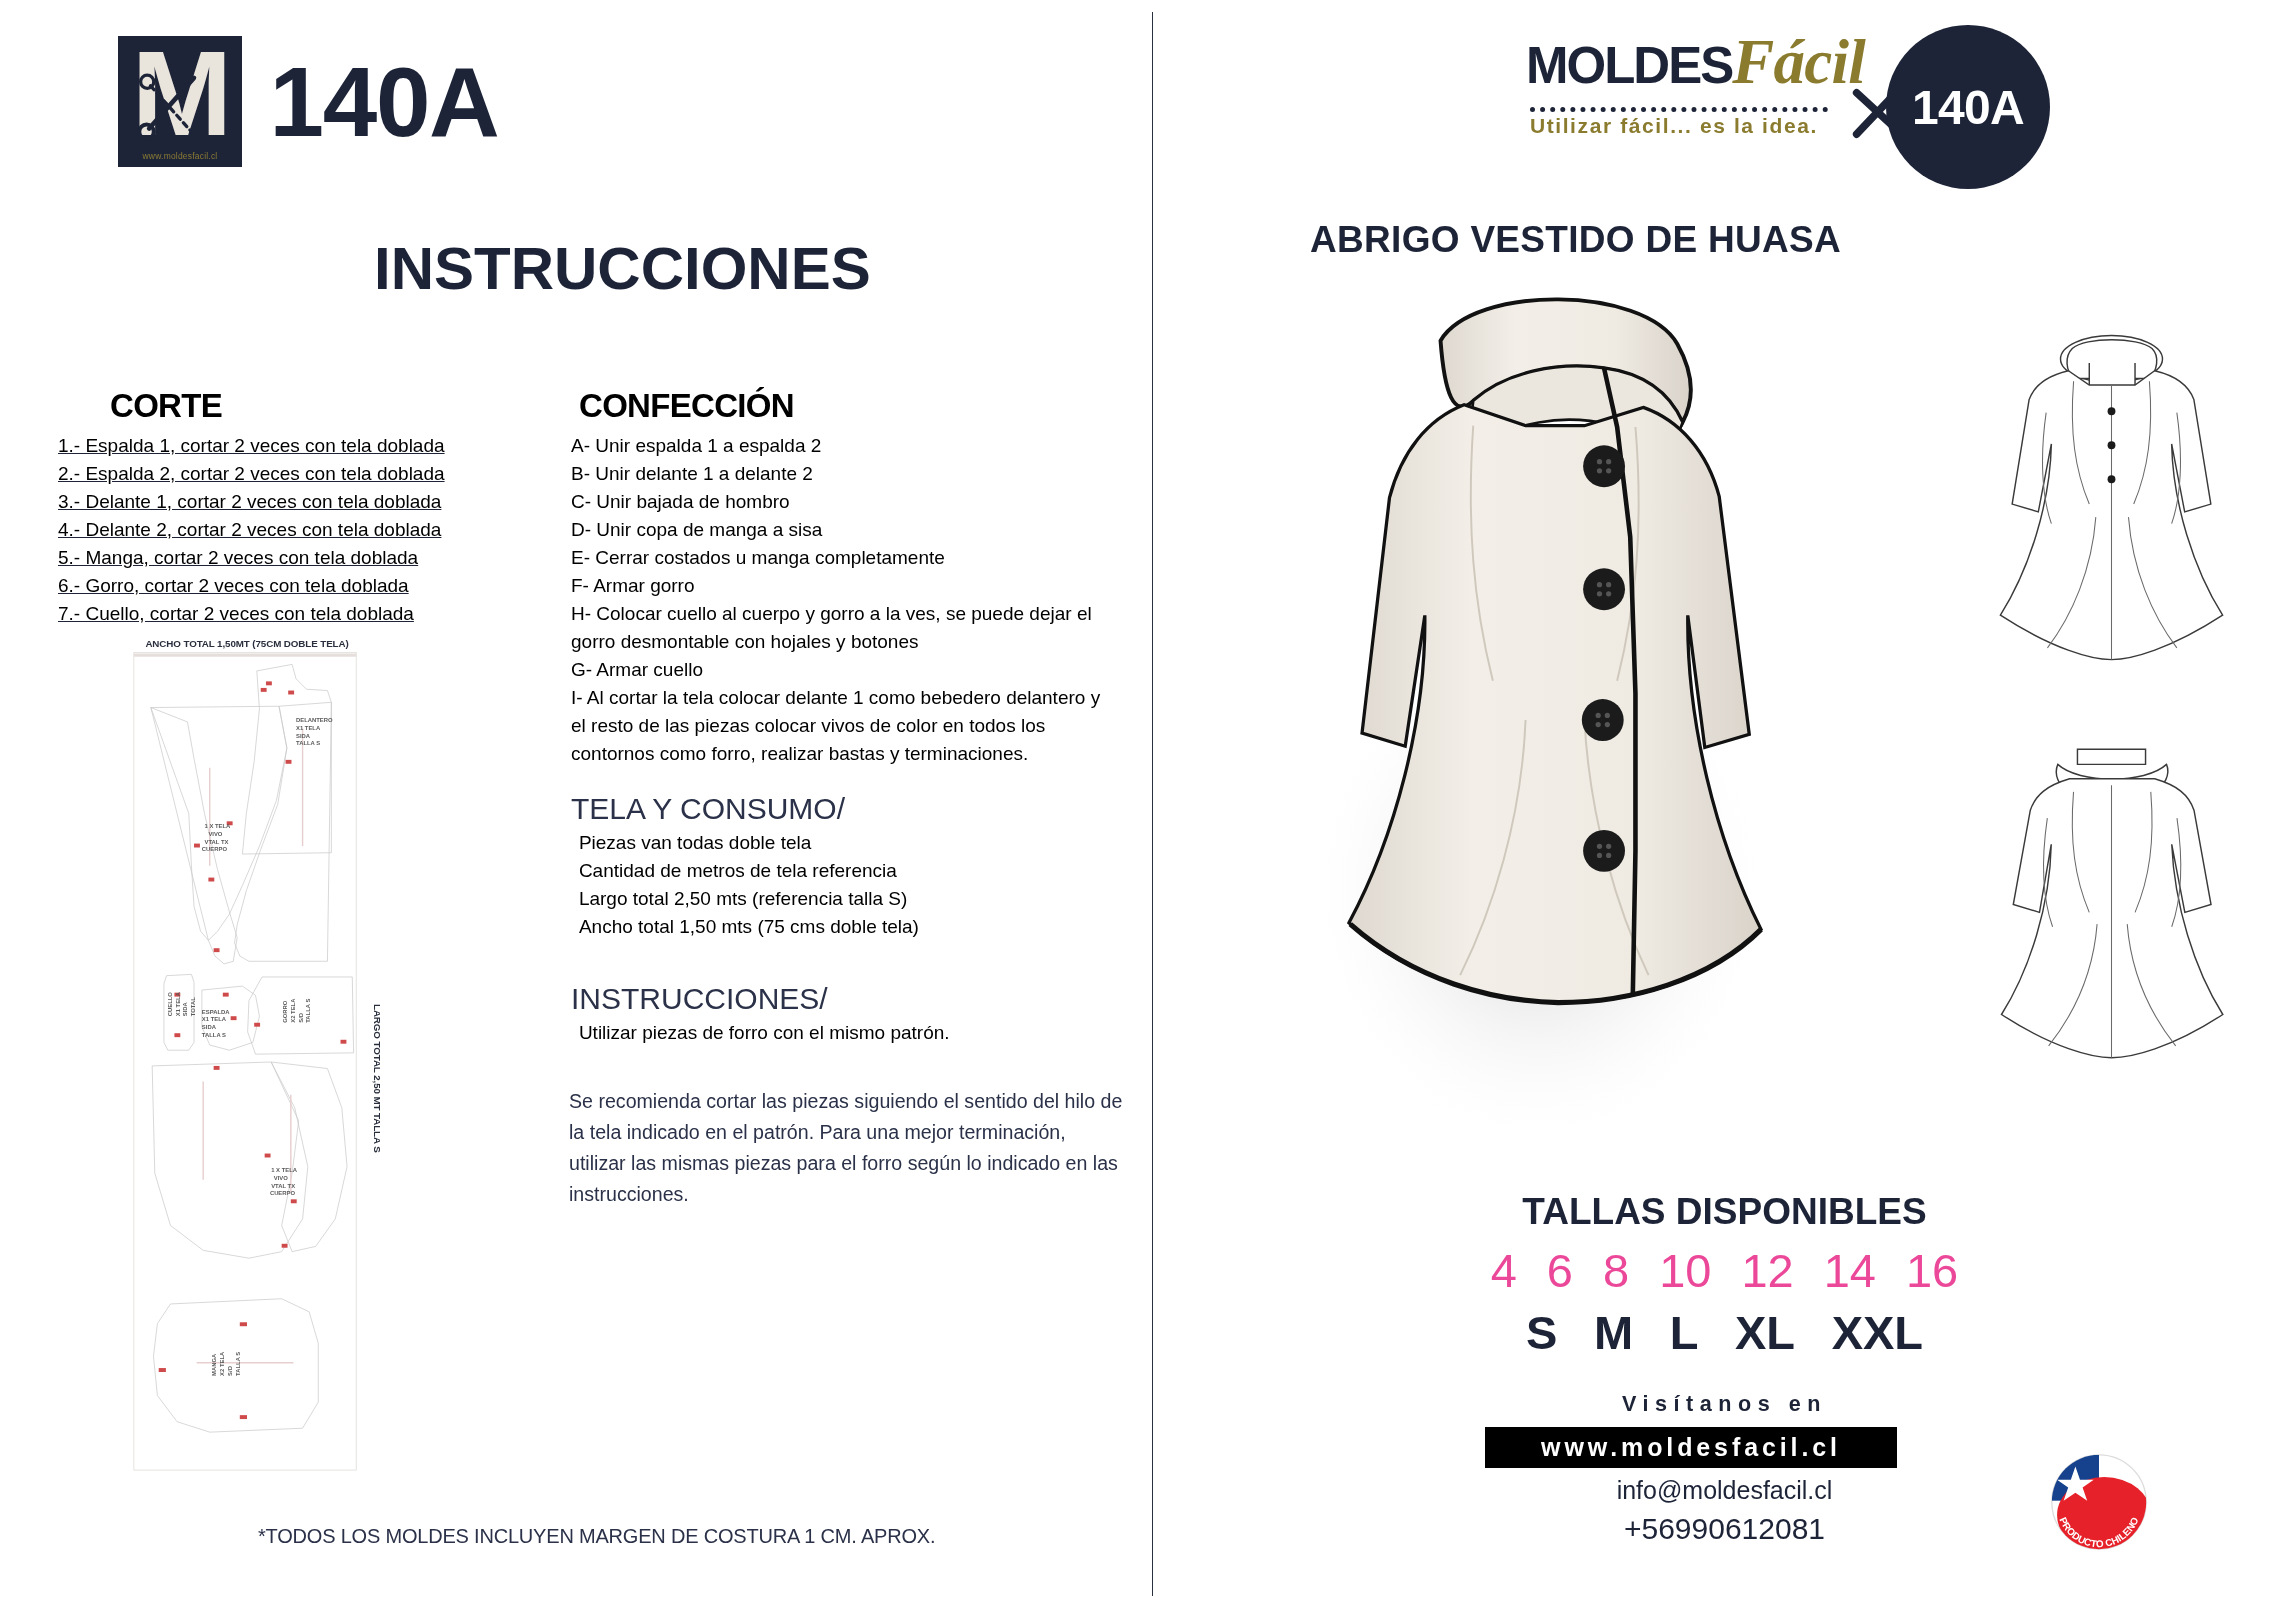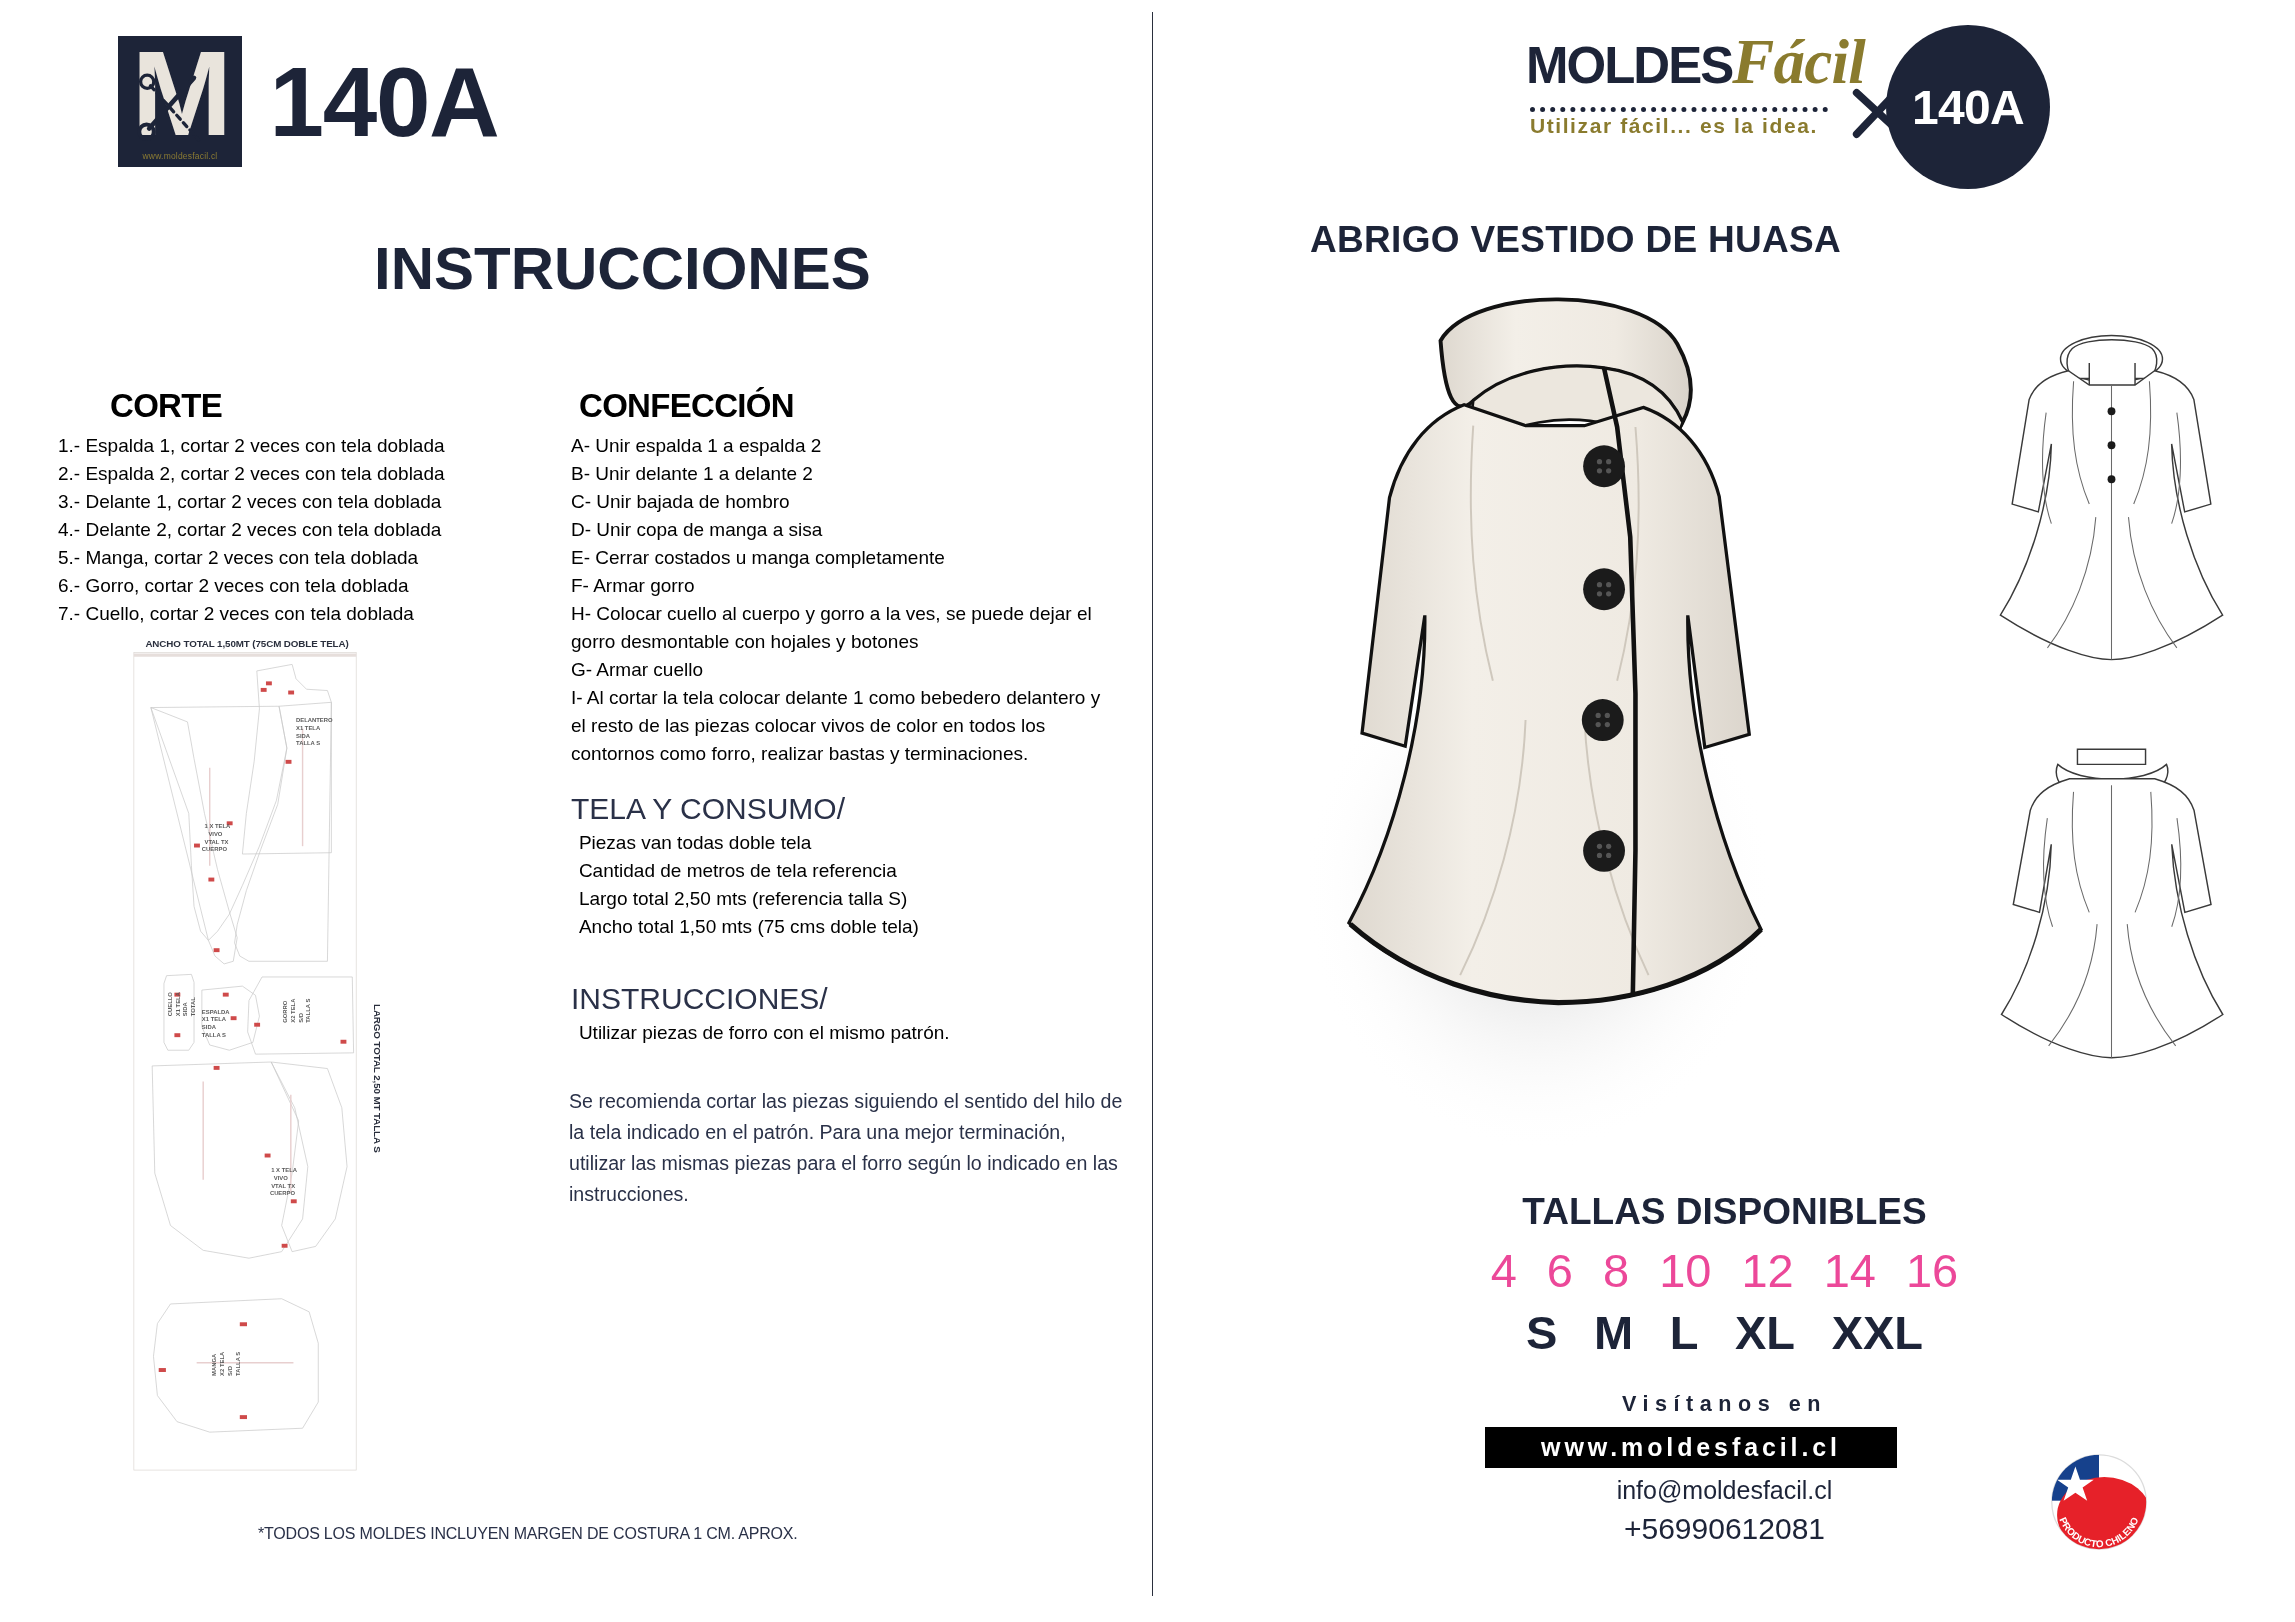--- a/index.html
+++ b/index.html
@@ -25,21 +25,21 @@
 
   .maintitle{position:absolute;left:374px;top:234px;font-size:60px;font-weight:bold;
              letter-spacing:0px;color:#1d2438;}
 
   .colheads{position:absolute;left:0;top:387px;width:1152px;}
   .h-corte{position:absolute;left:110px;top:0;font-size:33px;font-weight:bold;color:#000;letter-spacing:-0.7px;}
   .h-conf{position:absolute;left:579px;top:0;font-size:33px;font-weight:bold;color:#000;letter-spacing:-0.7px;}
 
   .corte-list{position:absolute;left:58px;top:432px;width:471px;}
   .corte-list li{list-style:none;font-size:19px;line-height:28px;color:#000;white-space:nowrap;}
-  .corte-list ul{margin:0;padding:0;}
+  .corte-list ul{margin:0;padding:0;text-decoration:underline;}
 
   .conf-list{position:absolute;left:571px;top:432px;width:543px;}
   .conf-list ul{margin:0;padding:0;}
   .conf-list li{list-style:none;font-size:19px;line-height:28px;color:#000;}
 
   .sec-tela{position:absolute;left:571px;top:792px;width:543px;}
   .sec-title{font-size:30px;font-weight:400;color:#2a3148;letter-spacing:0px;margin-bottom:2.6px;}
   .sec-line{font-size:19px;line-height:28px;color:#000;margin-left:7.9px;}
 
   .sec-instr{position:absolute;left:571px;top:982px;width:543px;}
@@ -48,21 +48,21 @@
 
   
   .pattern{position:absolute;left:131px;top:638px;width:308px;height:838px;}
   .pattern .toplabel{position:absolute;left:14.4px;top:0px;font-size:9.8px;font-weight:bold;
                      color:#2a2f3d;letter-spacing:-0.1px;white-space:nowrap;}
   .pattern .sidelabel{position:absolute;left:252px;top:366px;font-size:9.8px;font-weight:bold;
                       color:#2a2f3d;white-space:nowrap;transform:rotate(90deg);
                       transform-origin:left top;letter-spacing:-0.1px;}
   .pattern svg{position:absolute;left:0;top:11.8px;}
 
-  .footnote{position:absolute;left:258px;top:1525px;font-size:16px;color:#2a3148;
+  .footnote{position:absolute;left:258px;top:1525px;font-size:20px;color:#2a3148;
             letter-spacing:-0.2px;white-space:nowrap;}
 
   
   .right{position:absolute;left:1153px;top:0;width:1143px;height:1623px;}
 
   .mf-logo{position:absolute;left:373px;top:26px;width:419px;height:124px;}
   .mf-top{font-size:51px;font-weight:bold;letter-spacing:-2px;line-height:1;color:#1d2438;}
   .mf-facil{font-family:"Liberation Serif",serif;font-style:italic;font-weight:bold;
             font-size:63px;color:#8a7b2e;letter-spacing:-0.7px;}
   .mf-dash{width:298px;height:0;border-top:5.9px dotted #1d2438;margin:7.9px 0 2.6px 3.9px;}

